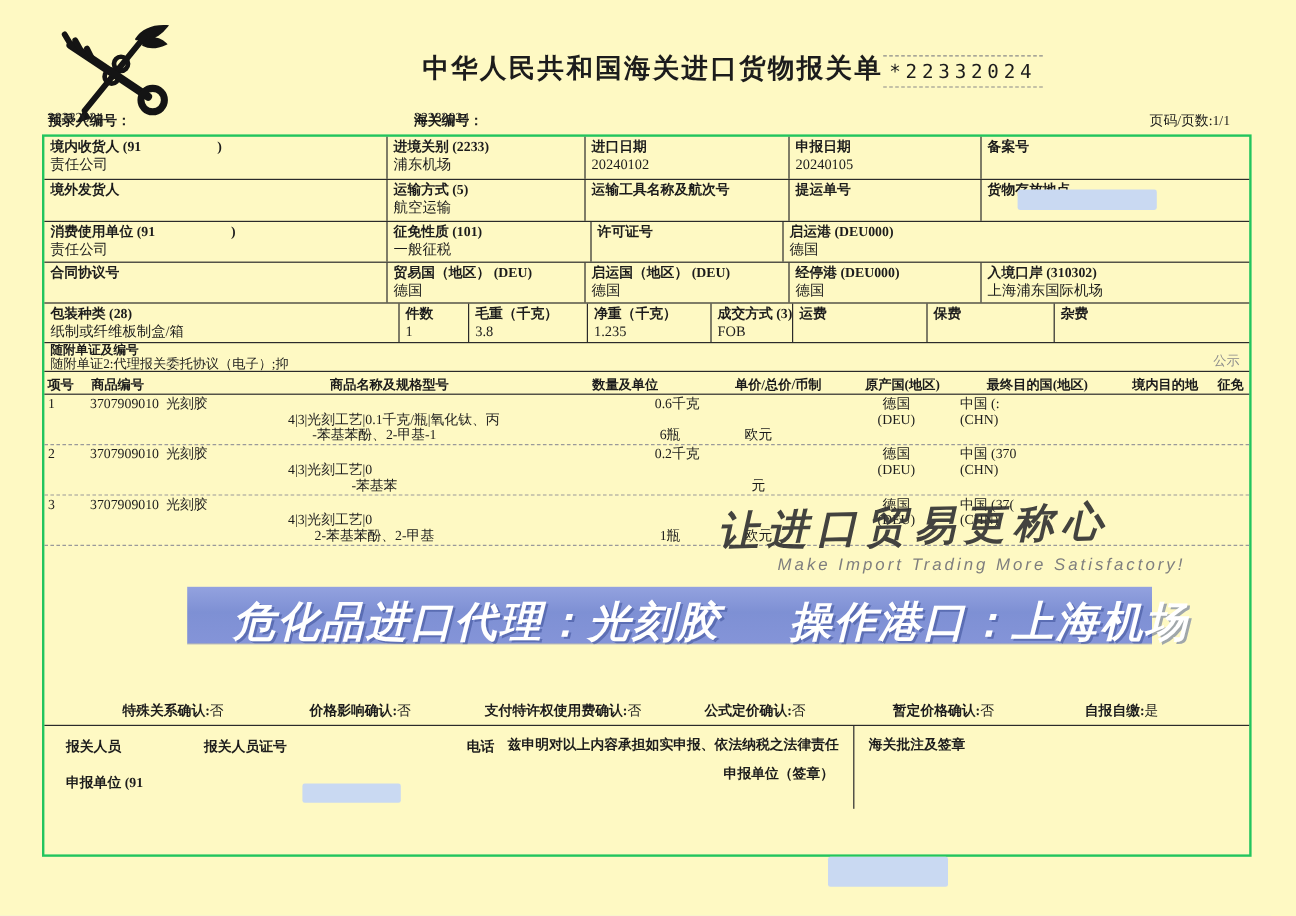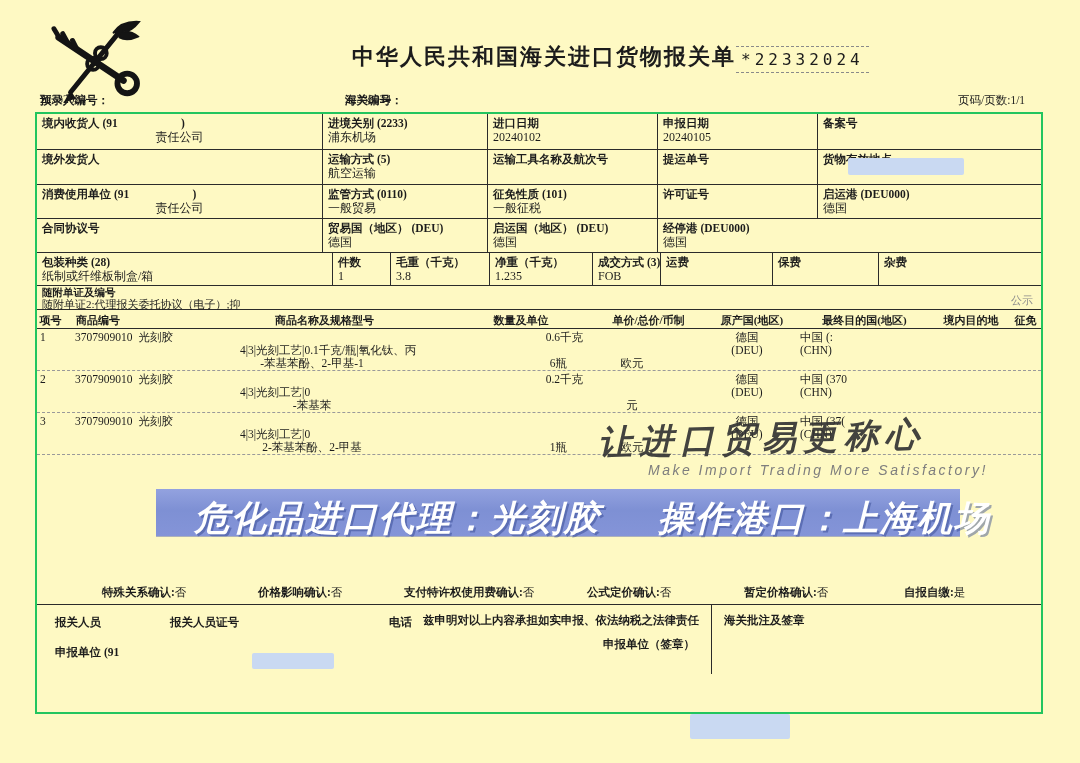--- a/index.html
+++ b/index.html
@@ -16,21 +16,21 @@
   .customs-no { left:345px; top:93px; }
   .page-info  { left:958px; top:93px; font-weight:normal !important; }
 
   
   .formtable { position:absolute; left:35px; top:112px; width:1008px; height:602px; border:2px solid #22c55e; background:transparent; }
   .frow { display:flex; width:100%; border-bottom:1px solid #2b2b2b; }
   .cell { position:relative; padding:2px 5px 1px 5px; overflow:hidden; }
   .cell + .cell { border-left:1px solid #2b2b2b; }
   .lbl { font-size:11.5px; font-weight:bold; white-space:pre; line-height:14px; }
   .val { font-size:12px; line-height:15px; white-space:pre; }
-  .val.center { text-align:center; }
+  .val.center { }
   .c1{width:285px;} .c2{width:165px;} .c3{width:170px;} .c4{width:160px;} .c5{width:224px;}
   .p1{width:295px;} .p2{width:58px;} .p3{width:99px;} .p4{width:103px;} .p5{width:68px;} .p6{width:112px;} .p7{width:106px;} .p8{width:163px;}
   .h36{height:36px;} .h35{height:35px;} .h34{height:34px;} .h33{height:33px;}
 
   .docs { position:relative; height:24px; border-bottom:1px solid #2b2b2b; padding:1px 5px; }
   .docs .lbl { font-size:10.5px; line-height:11px; }
   .docs .val { font-size:11px; line-height:12px; }
   .docs-note { position:absolute; right:8px; bottom:1px; font-size:11px; color:#8c8c8c; }
 
   .marks { position:relative; height:42px; border-bottom:1px solid #2b2b2b; padding:2px 5px; }
@@ -164,24 +164,20 @@
           <div class="lbl">货物存放地点</div>
           <div class="val"></div>
         </div>
     </div>
 
     <div class="frow h34">
       <div class="cell c1">
           <div class="lbl">消费使用单位 (91                      )</div>
           <div class="val center">责任公司</div>
         </div>
-      <div class="cell c2">
-          <div class="lbl">监管方式 (0110)</div>
-          <div class="val">一般贸易</div>
-        </div>
       <div class="cell c3">
           <div class="lbl">征免性质 (101)</div>
           <div class="val">一般征税</div>
         </div>
       <div class="cell c4">
           <div class="lbl">许可证号</div>
           <div class="val"></div>
         </div>
       <div class="cell c5">
           <div class="lbl">启运港 (DEU000)</div>
@@ -198,20 +194,24 @@
           <div class="lbl">贸易国（地区） (DEU)</div>
           <div class="val">德国</div>
         </div>
       <div class="cell c3">
           <div class="lbl">启运国（地区） (DEU)</div>
           <div class="val">德国</div>
         </div>
       <div class="cell c4">
           <div class="lbl">经停港 (DEU000)</div>
           <div class="val">德国</div>
+        </div>
+      <div class="cell c5">
+          <div class="lbl">入境口岸 (310302)</div>
+          <div class="val">上海浦东国际机场</div>
         </div>
     </div>
 
     <div class="frow h33">
       <div class="cell p1">
           <div class="lbl">包装种类 (28)</div>
           <div class="val">纸制或纤维板制盒/箱</div>
         </div>
       <div class="cell p2">
           <div class="lbl">件数</div>

